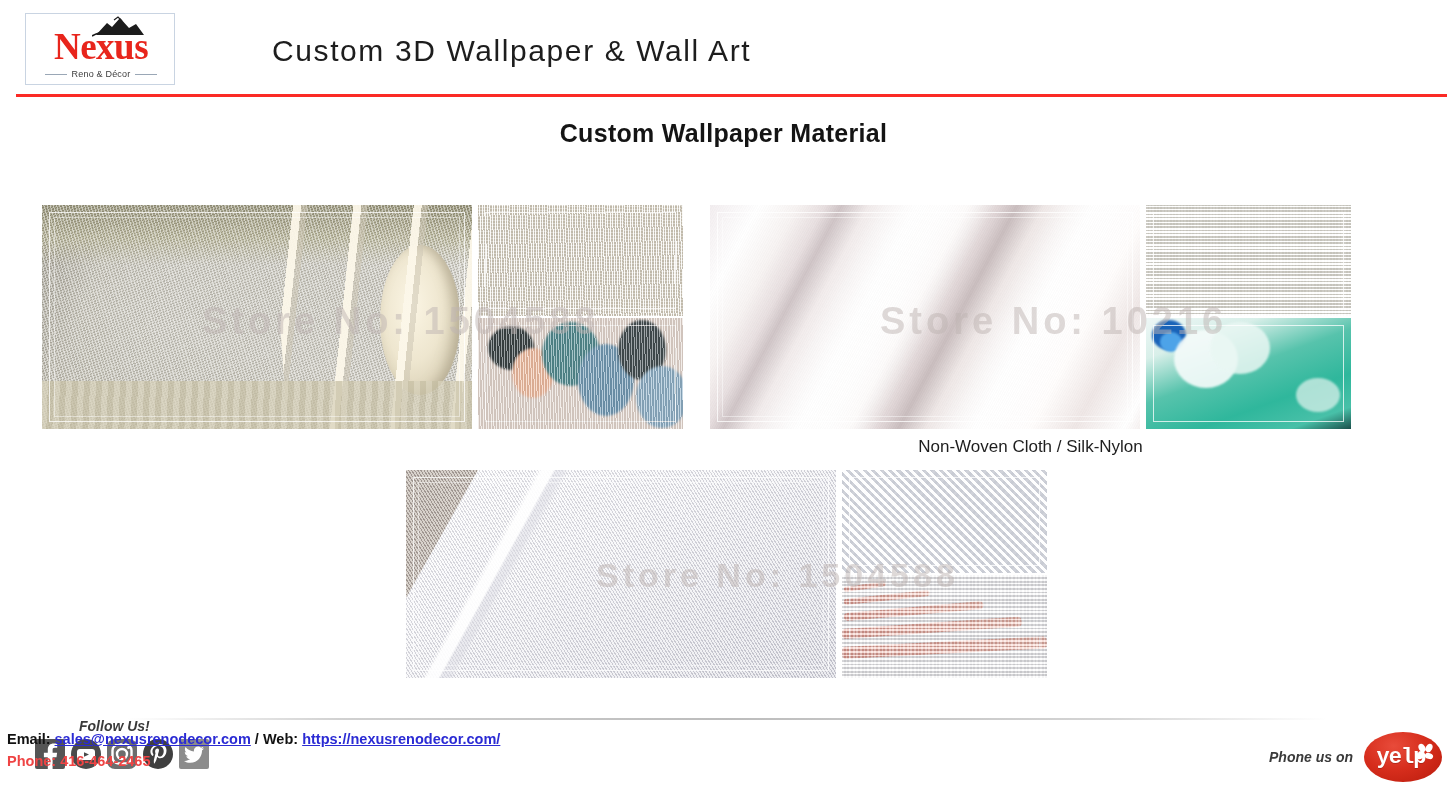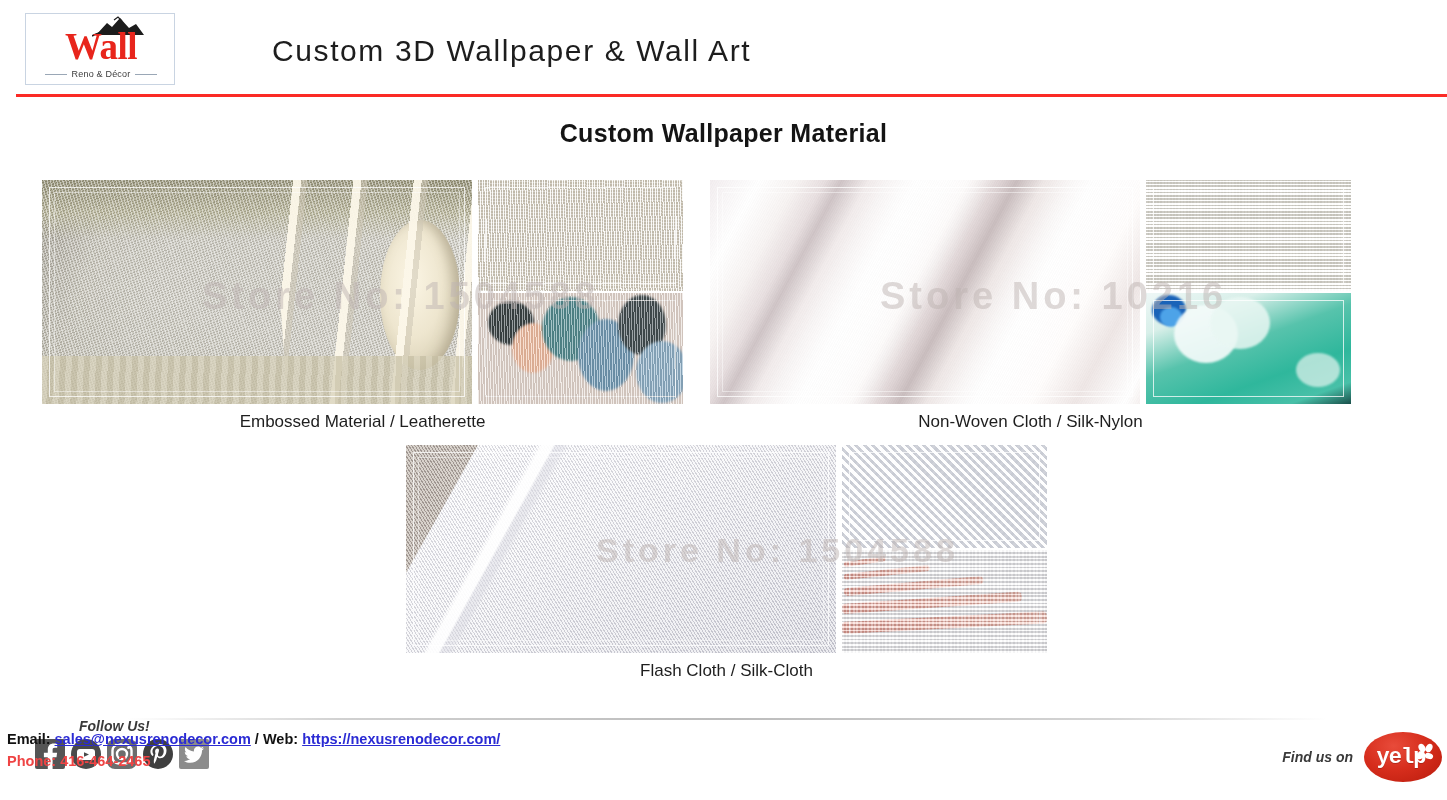--- a/index.html
+++ b/index.html
@@ -67,21 +67,21 @@
   .section-title {
     position:absolute; left:0; top:119px; width:1447px;
     text-align:center;
     font-family:"Liberation Sans", sans-serif;
     font-size:25px; font-weight:bold; color:#141414;
     letter-spacing:0.3px;
   }
 
   
   .group { position:absolute; }
-  .group .photos { position:relative; display:flex; }
+  .group .photos { position:relative; display:flex;margin-top:25px; }
   .photo { position:relative; overflow:hidden; background:#ddd; }
   .photo .inner-frame {
     position:absolute; left:7px; top:7px; right:7px; bottom:7px;
     border:1px solid rgba(255,255,255,0.75);
     pointer-events:none;
   }
   .photo .inner-frame2 {
     position:absolute; left:12px; top:12px; right:12px; bottom:12px;
     border:1px solid rgba(255,255,255,0.45);
     pointer-events:none;
@@ -296,21 +296,21 @@
 <div class="page">
 
   <div class="header">
 
     <div class="logo-box">
       <svg class="logo-mountain" viewBox="0 0 54 22">
         <path d="M4 19 L15 7 L20 11 L28 2 L37 12 L44 8 L52 19 Z" fill="#1c1c1c"></path>
         <path d="M0 20 Q10 14 20 17 Q30 20 40 15" stroke="#1c1c1c" stroke-width="1.6" fill="none"></path>
         <path d="M22 4 L26 1 L30 5" stroke="#1c1c1c" stroke-width="1.2" fill="none"></path>
       </svg>
-      <div class="logo-word">Wall</div>
+      <div class="logo-word">Nexus</div>
       <div class="logo-sub-wrap">
         <span class="logo-rule"></span>
         <span class="logo-sub">Reno &amp; Décor</span>
         <span class="logo-rule"></span>
       </div>
     </div>
 
     <div class="header-title">Custom 3D Wallpaper &amp; Wall Art</div>
     <div class="header-rule"></div>
   </div>
@@ -342,21 +342,20 @@
           <div class="blob" style="left:100px; top:26px; width:56px; height:72px; background:#5f8fb0;"></div>
           <div class="blob" style="left:140px; top:2px;  width:48px; height:60px; background:#27363c;"></div>
           <div class="blob" style="left:158px; top:48px; width:52px; height:62px; background:#7fa7c4;"></div>
           <div class="tex"></div>
           <div class="inner-frame"></div>
         </div>
       </div>
 
       <div class="wm" style="left:160px; top:95px; font-size:38px;">Store No: 1504588</div>
     </div>
-    <div class="caption" style="width:641px;">Embossed Material / Leatherette</div>
   </div>
 
   <div class="group" style="left:710px; top:180px;">
     <div class="photos">
 
       <div class="photo silk">
         <div class="sheen"></div>
         <div class="grain"></div>
         <div class="inner-frame"></div>
         <div class="inner-frame2"></div>
@@ -404,21 +403,20 @@
           <div class="stripe" style="left:2px;  top:38px; width:140px;transform:rotate(-5deg); height:8px;"></div>
           <div class="stripe" style="left:0px;  top:54px; width:180px;transform:rotate(-4deg); height:10px;"></div>
           <div class="stripe" style="left:0px;  top:72px; width:205px;transform:rotate(-3deg); height:12px;"></div>
           <div class="mesh"></div>
           <div class="inner-frame"></div>
         </div>
       </div>
 
       <div class="wm" style="left:190px; top:86px; font-size:34px;">Store No: 1504588</div>
     </div>
-    <div class="caption" style="width:641px;">Flash Cloth / Silk-Cloth</div>
   </div>
 
   <div class="footer">
     <div class="footer-rule"></div>
 
     <div class="follow-block">
       <div class="follow-label">Follow Us!</div>
       <div class="social-row">
 
         <svg class="soc" viewBox="0 0 30 30">
@@ -457,21 +455,21 @@
         <span>Email:</span>
         <a href="#">sales@nexusrenodecor.com</a>
         <span>/</span>
         <span>Web:</span>
         <a href="#">https://nexusrenodecor.com/</a>
       </div>
       <div class="contact-line2">Phone: 416-464-2465</div>
     </div>
 
     <div class="yelp-block">
-      <span class="yelp-label">Find us on</span>
+      <span class="yelp-label">Phone us on</span>
       <span class="yelp-logo">
         <span class="yelp-word">yelp</span>
         <svg width="20" height="20" viewBox="0 0 20 20" style="position:absolute; right:7px; top:11px;">
           <ellipse cx="7" cy="5" rx="3.2" ry="4.4" fill="#ffffff" transform="rotate(-28 7 5)"></ellipse>
           <ellipse cx="14" cy="5" rx="3.2" ry="4.4" fill="#ffffff" transform="rotate(28 14 5)"></ellipse>
           <ellipse cx="5" cy="13" rx="4.2" ry="3" fill="#ffffff" transform="rotate(-15 5 13)"></ellipse>
           <ellipse cx="14" cy="13" rx="4.2" ry="3" fill="#ffffff" transform="rotate(18 14 13)"></ellipse>
         </svg>
       </span>
     </div>

